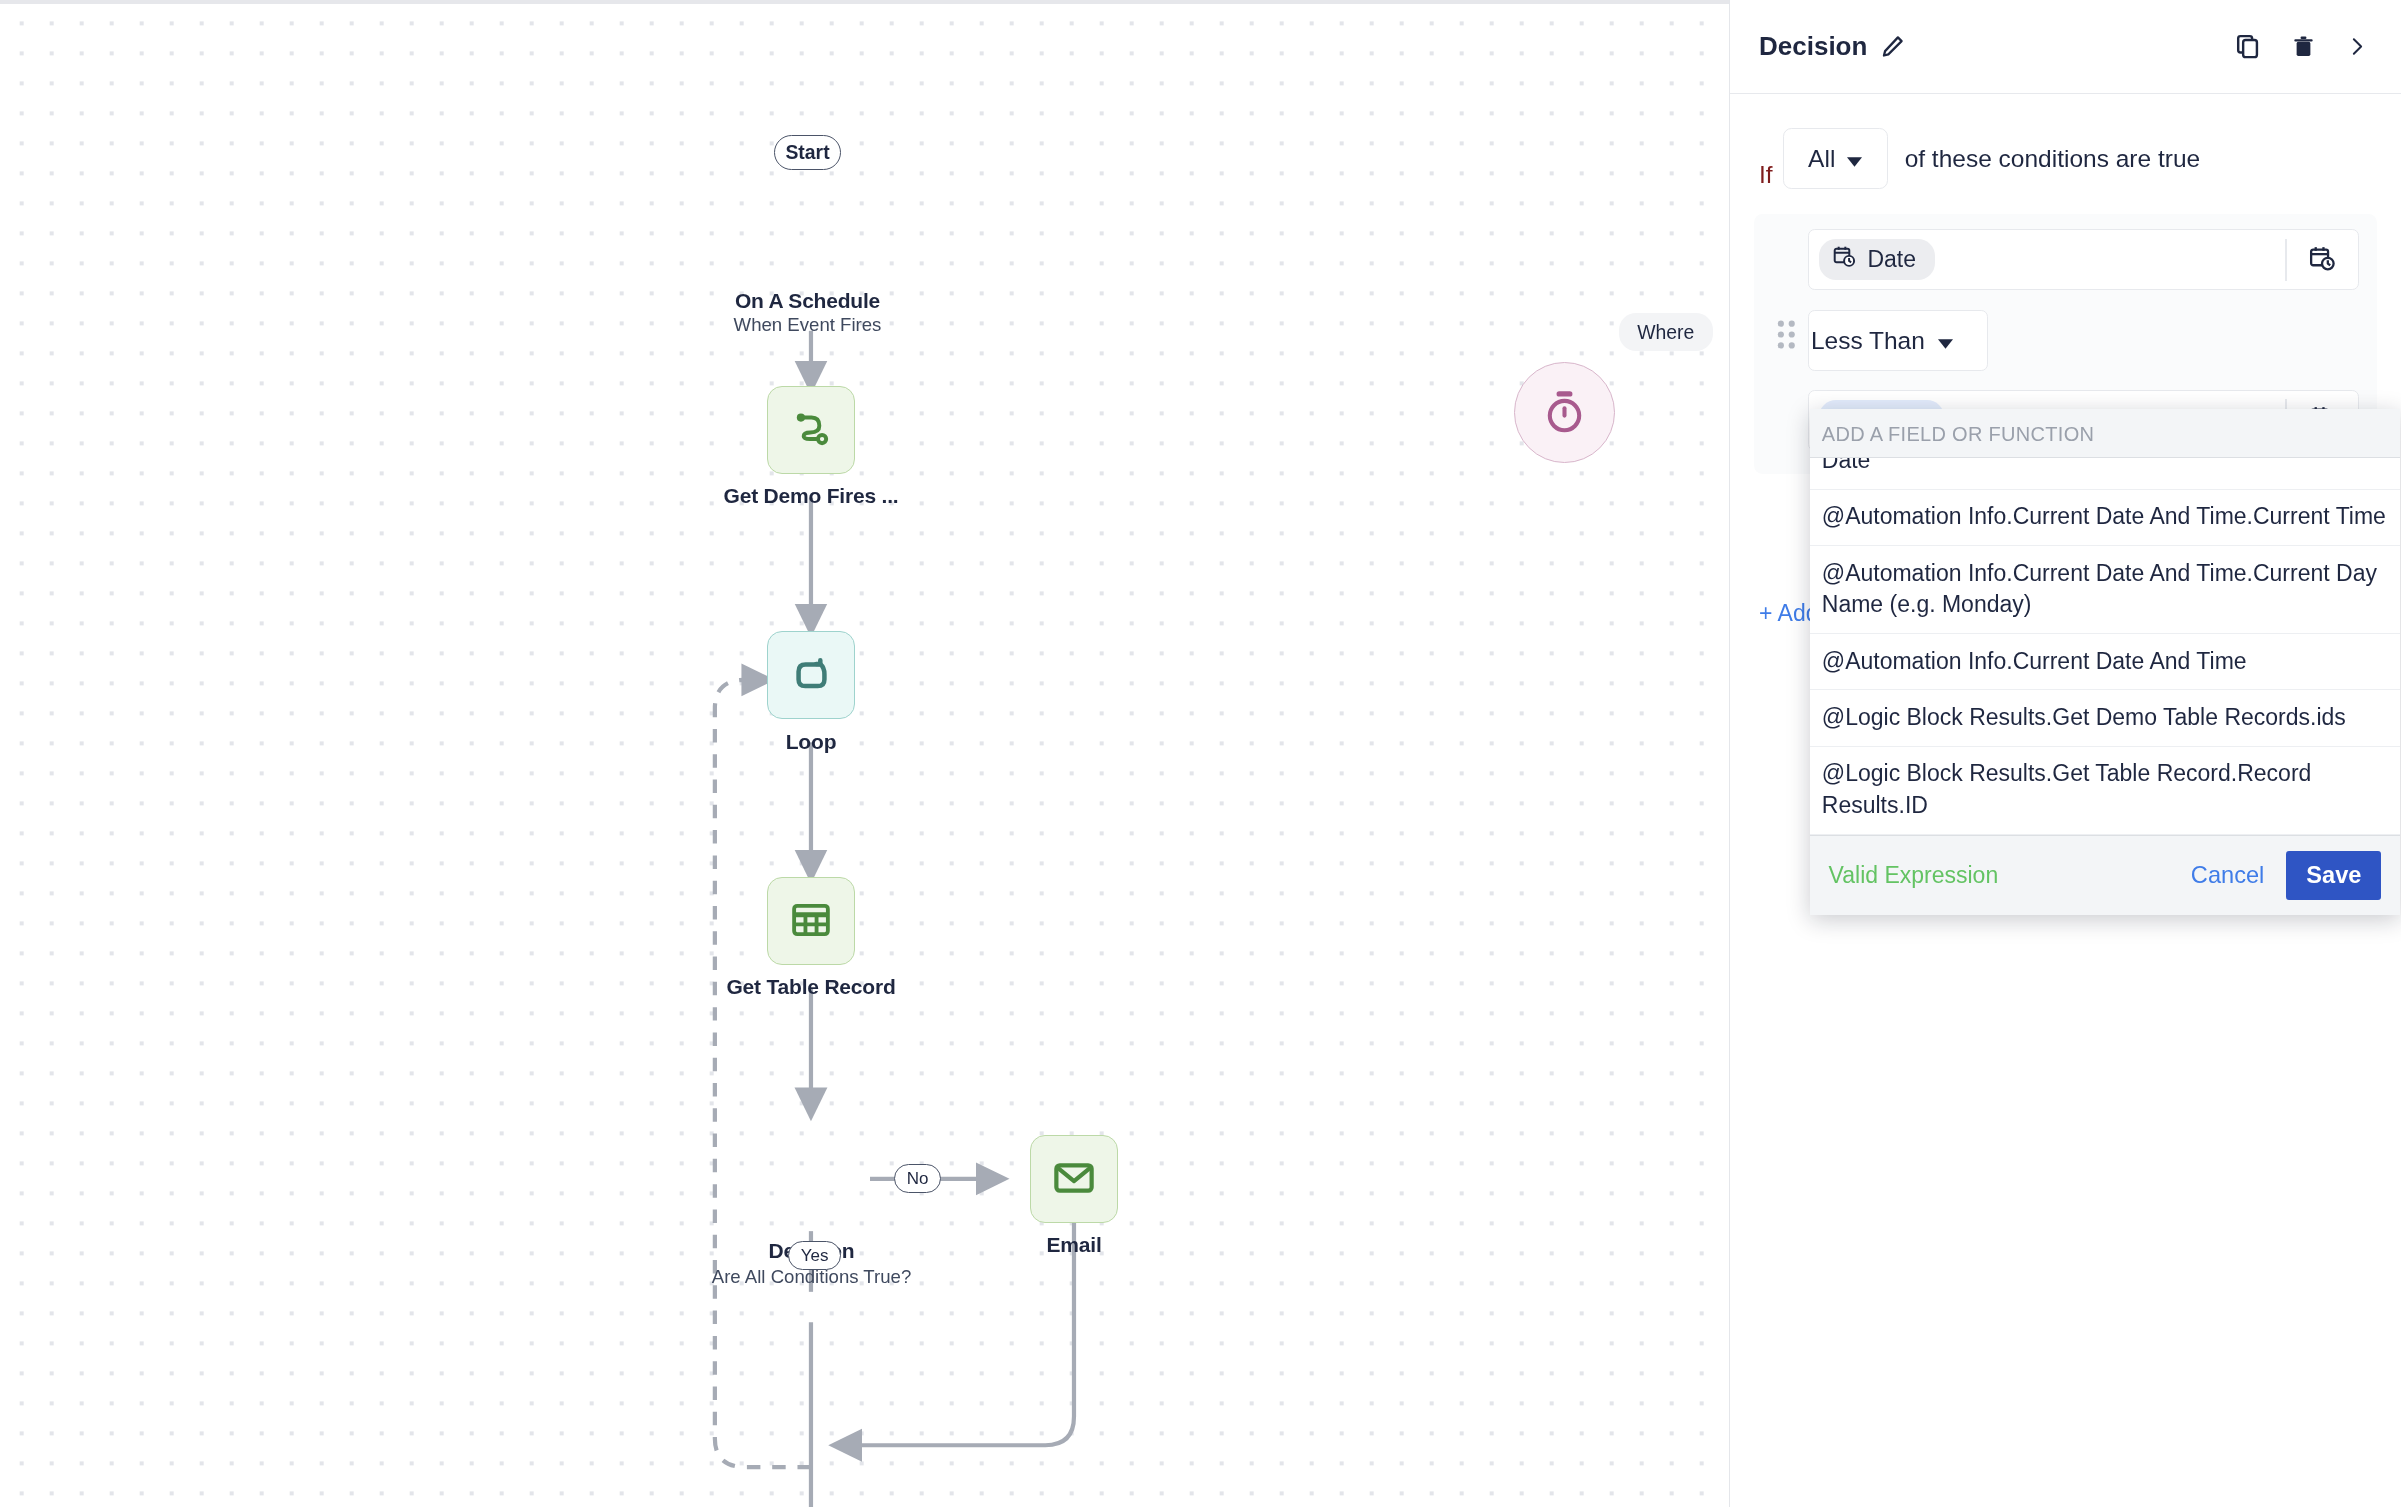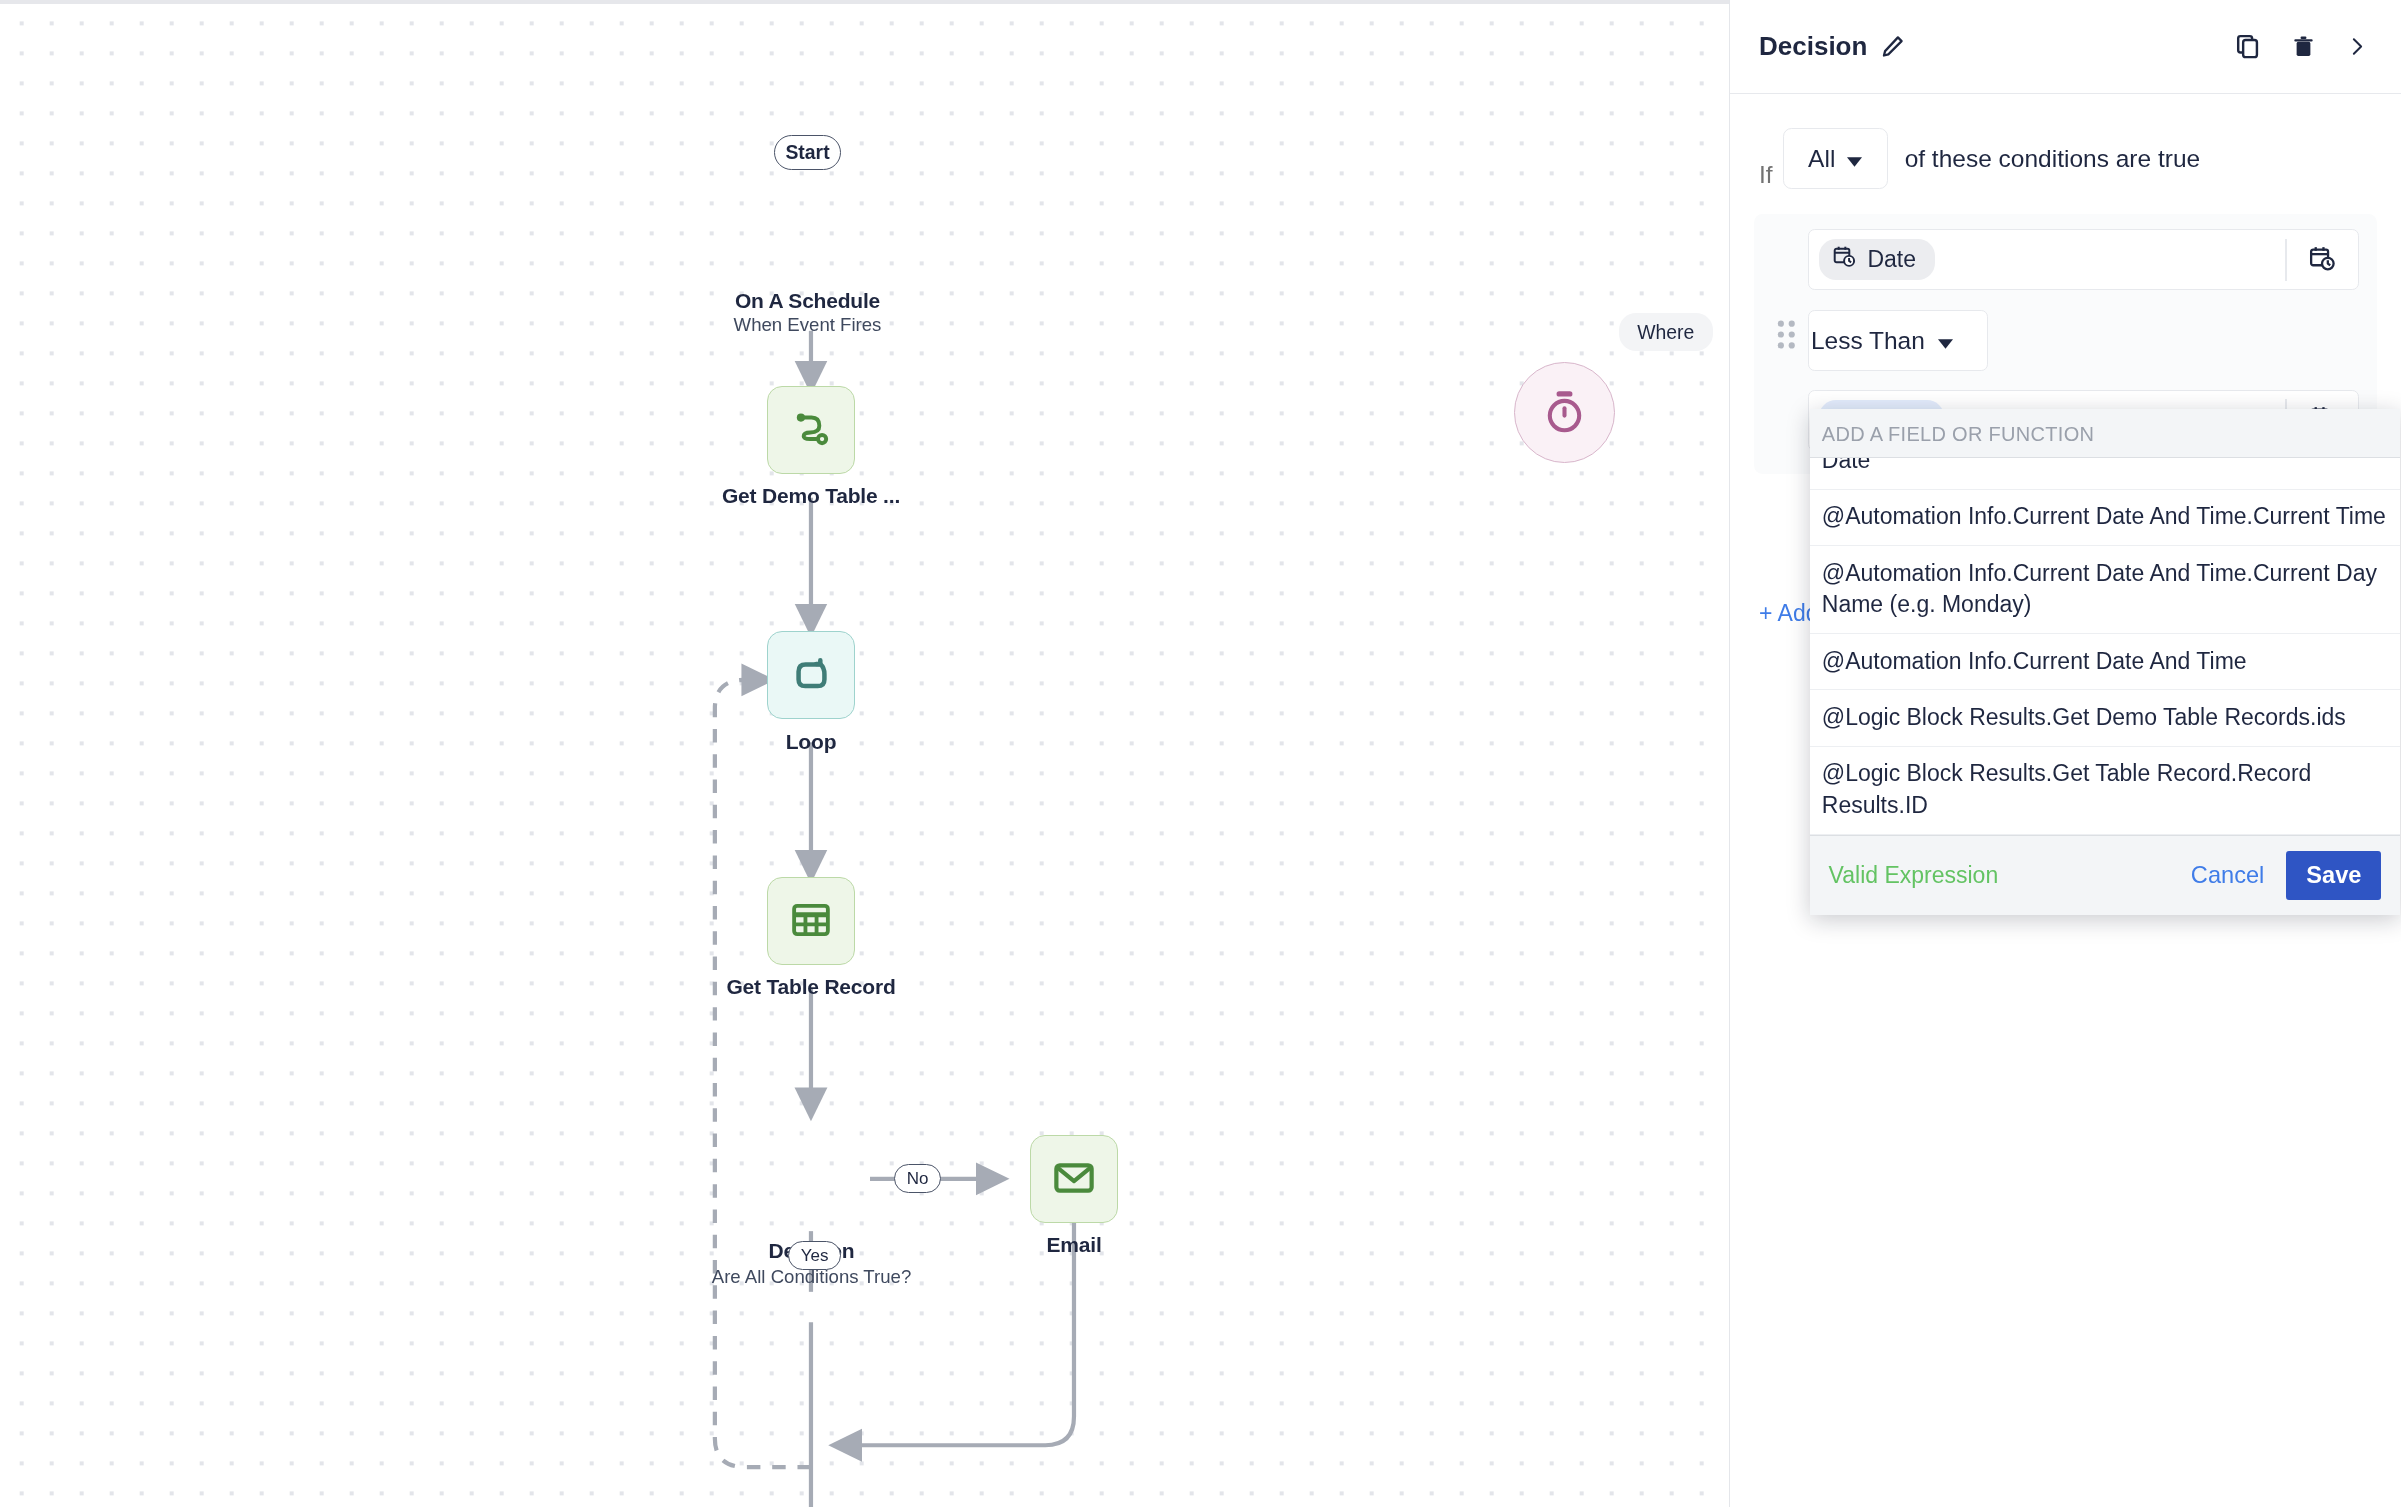--- a/index.html
+++ b/index.html
@@ -83,21 +83,21 @@
     position:relative; height: 94px; border-bottom: 1.7px solid #e7e9ed;
     display:flex; align-items:center; padding: 0 32px 0 29px;
   }
   #panel-title { font-size: 26px; font-weight: bold; color:#1f2740; }
   #edit-pencil { margin-left: 11.8px; display:flex; align-items:center; }
   .hdr-spacer { flex:1; }
   .hdr-icon { margin-left: 29px; display:flex; align-items:center; cursor:pointer; }
 
   #cond-area { position:relative; padding: 34px 0 0 0; }
   #if-row { display:flex; align-items:center; padding-left: 29px; }
-  #if-text { font-size: 24.5px; color:#737373;margin-top:32px; }
+  #if-text { font-size: 24.5px; color:#7f1d1d;margin-top:32px; }
   #all-select {
     margin-left: 10px; width: 105px; height: 61px; background:#fff;
     border: 1.7px solid #e7e9ed; border-radius: 8.4px;
     display:flex; align-items:center; justify-content:center; gap: 11.8px;
     font-size: 24.5px; color:#1f2740; cursor:pointer;
   }
   #cond-tail { margin-left: 17px; font-size: 24.5px; color:#1f2740; }
 
   #cond-block {
     position:relative; margin: 25px 23.6px 0 23.6px;
@@ -233,21 +233,21 @@
     <div class="node" style="left:767px; top:386px; width:88px;">
       <div class="sq-node sq-green" style="left:0; top:0;">
         <span>
           <svg width="47" height="47" viewBox="0 0 24 24" fill="none" stroke="#4a8a3c" stroke-width="2" stroke-linecap="round" stroke-linejoin="round">
             <circle cx="6.6" cy="6.4" r="2.1" fill="#4a8a3c" stroke="none"></circle>
             <circle cx="17.4" cy="17.4" r="2.1"></circle>
             <path d="M6.6,6.4 L12,6.4 Q16,6.4 16,10.6 Q16,14 11.4,14 Q8,14 8,16 Q8,17.4 11.2,17.4 L15.3,17.4"></path>
           </svg>
         </span>
       </div>
-      <div class="node-label" style="top:98px;">Get Demo Table ...</div>
+      <div class="node-label" style="top:98px;">Get Demo Fires ...</div>
     </div>
 
     <div class="node" style="left:767px; top:631px; width:88px;">
       <div class="sq-node sq-teal" style="left:0; top:0;">
         <span>
           <svg width="47" height="47" viewBox="0 0 24 24" fill="none" stroke="#3f7d77" stroke-width="2.3" stroke-linecap="round" stroke-linejoin="round">
             <path d="M16.5,7.2 L16.5,5.2 M16.5,7.2 L14.4,7.2"></path>
             <path d="M16.6,7.3 Q18.6,9 18.6,12.4 L18.6,15 Q18.6,18.4 15.2,18.4 L8.8,18.4 Q5.4,18.4 5.4,15 L5.4,11 Q5.4,7.4 9,7.4 L16,7.4"></path>
           </svg>
         </span>

